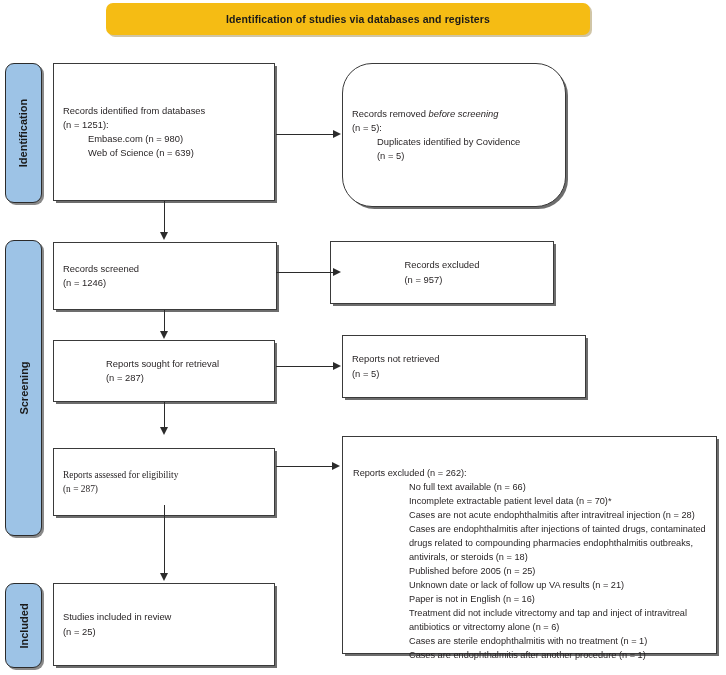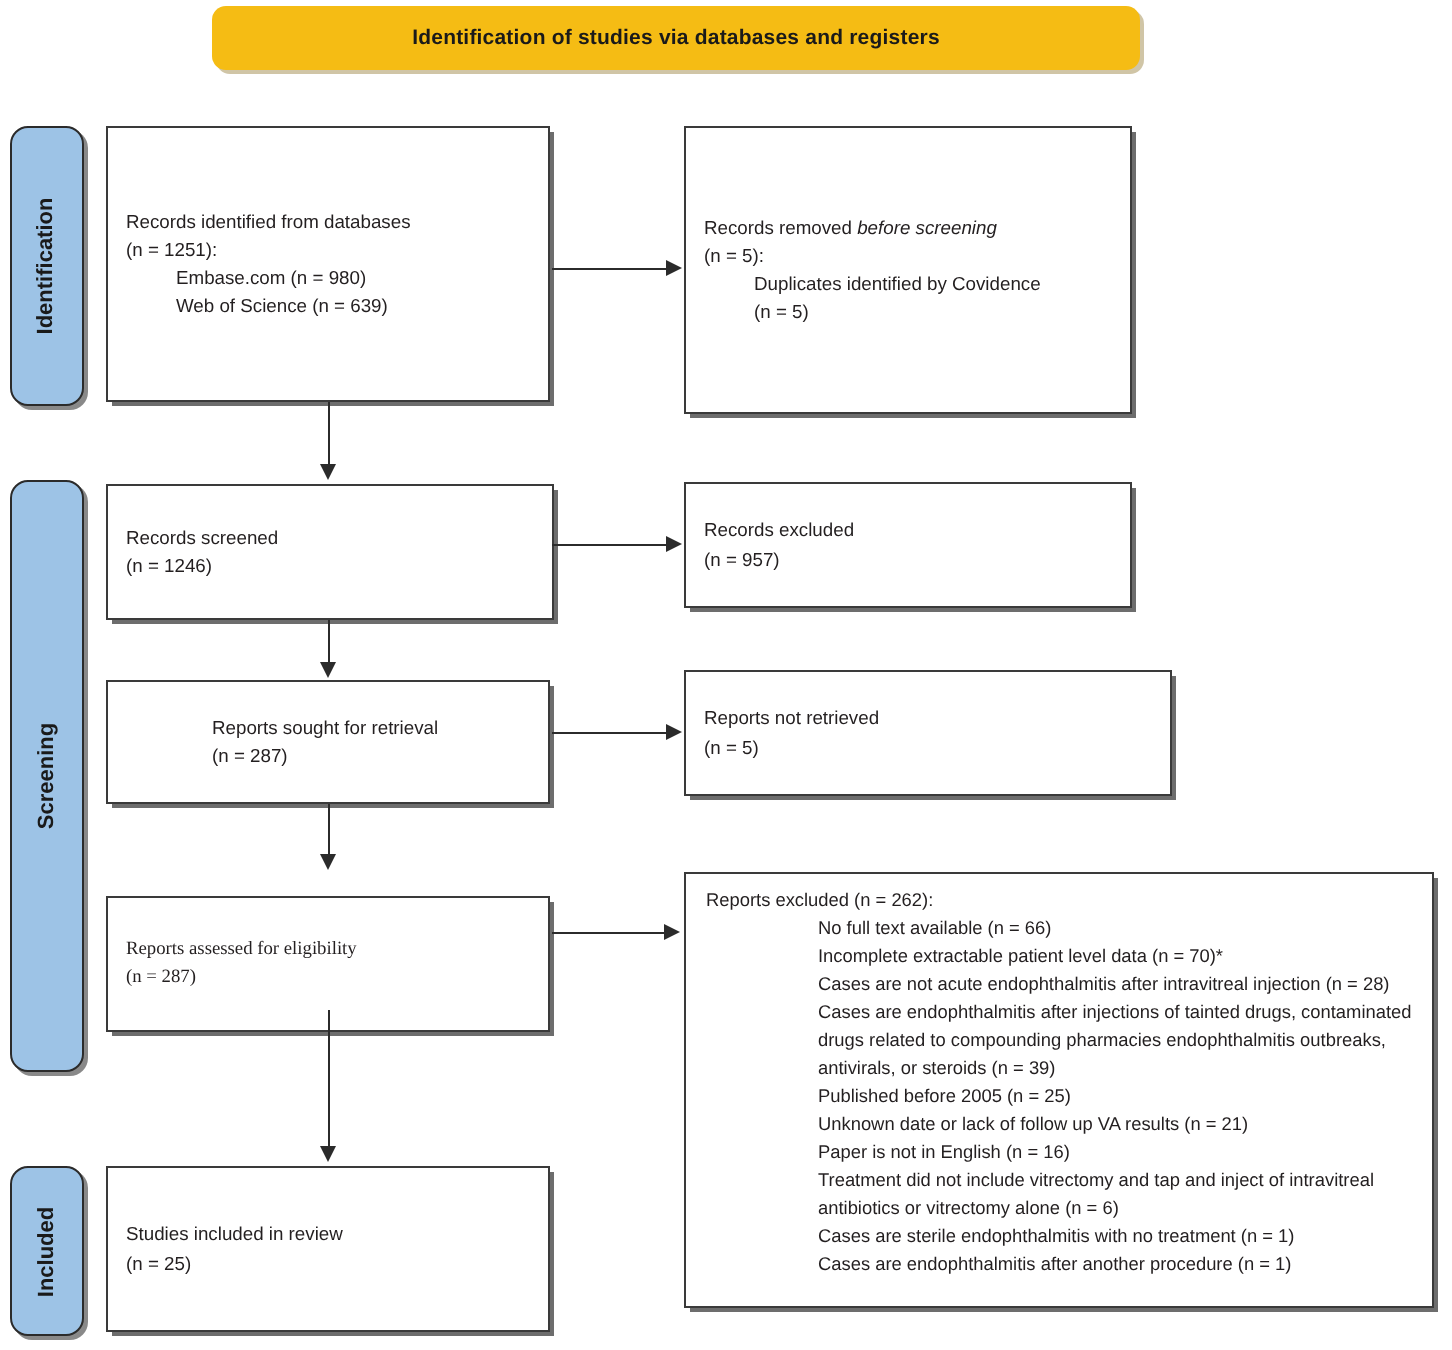--- a/index.html
+++ b/index.html
@@ -25,20 +25,21 @@
     left: 106px;
     top: 3px;
     width: 464px;
     height: 32px;
     background: #f5bc14;
     border-radius: 7px;
     box-shadow: 2px 2px 0 0 rgba(120,90,0,0.35);
     display: flex;
     align-items: center;
     justify-content: center;
+    padding-left: 20px;
   }
   .banner-text {
     font-size: 10.5px;
     font-weight: bold;
     color: #1a1a1a;
     letter-spacing: 0.1px;
   }
 
   
   .stage {
@@ -86,32 +87,32 @@
   .ital { font-style: italic; }
 
   
   #box-records-identified { left: 53px;  top: 63px;  width: 222px; height: 138px; }
   #box-records-screened   { left: 53px;  top: 242px; width: 224px; height: 68px;  }
   #box-reports-sought     { left: 53px;  top: 340px; width: 222px; height: 62px; padding-left: 43px;  }
   #box-reports-assessed   { left: 53px;  top: 448px; width: 222px; height: 68px; font-family: Liberation Serif, serif;  }
   #box-studies-included   { left: 53px;  top: 583px; width: 222px; height: 83px;  }
 
   
-  #box-records-removed    { left: 342px; top: 63px;  width: 224px; height: 144px; }
-  #box-records-excluded   { left: 342px; top: 241px; width: 224px; height: 63px;  }
+  #box-records-removed    { left: 342px; top: 63px;  width: 224px; height: 144px; border-radius: 30px; }
+  #box-records-excluded   { left: 330px; top: 241px; width: 224px; height: 63px; align-items: center;  }
   #box-reports-not-retr   { left: 342px; top: 335px; width: 244px; height: 63px;  }
   #box-reports-excluded   { left: 342px; top: 436px; width: 375px; height: 218px; }
 
   #box-reports-excluded .box-body {
     justify-content: flex-start;
     padding: 0 10px;
     font-size: 9.2px;
     line-height: 14px;
   }
-  #box-reports-excluded { justify-content: flex-start; padding-top: 6px; }
+  #box-reports-excluded { justify-content: flex-start; padding-top: 29px; }
   #box-reports-excluded .hang {
     padding-left: 56px;
     white-space: normal;
     text-indent: 0;
   }
   .arrow-line-h {
     position: absolute;
     height: 0;
     border-top: 1.3px solid #2b2b2b;
   }
@@ -206,21 +207,21 @@
       <div class="ln">(n = 287)</div>
     </div>
   </div>
 
   <div class="box" id="box-reports-excluded">
     <div class="box-body">
       <div>Reports excluded (n = 262):</div>
       <div class="hang">No full text available (n = 66)</div>
       <div class="hang">Incomplete extractable patient level data (n = 70)*</div>
       <div class="hang">Cases are not acute endophthalmitis after intravitreal injection (n = 28)</div>
-      <div class="hang">Cases are endophthalmitis after injections of tainted drugs, contaminated drugs related to compounding pharmacies endophthalmitis outbreaks, antivirals, or steroids (n = 39)</div>
+      <div class="hang">Cases are endophthalmitis after injections of tainted drugs, contaminated drugs related to compounding pharmacies endophthalmitis outbreaks, antivirals, or steroids (n = 18)</div>
       <div class="hang">Published before 2005 (n = 25)</div>
       <div class="hang">Unknown date or lack of follow up VA results (n = 21)</div>
       <div class="hang">Paper is not in English (n = 16)</div>
       <div class="hang">Treatment did not include vitrectomy and tap and inject of intravitreal antibiotics or vitrectomy alone (n = 6)</div>
       <div class="hang">Cases are sterile endophthalmitis with no treatment (n = 1)</div>
       <div class="hang">Cases are endophthalmitis after another procedure (n = 1)</div>
     </div>
   </div>
 
   <div class="box" id="box-studies-included">

